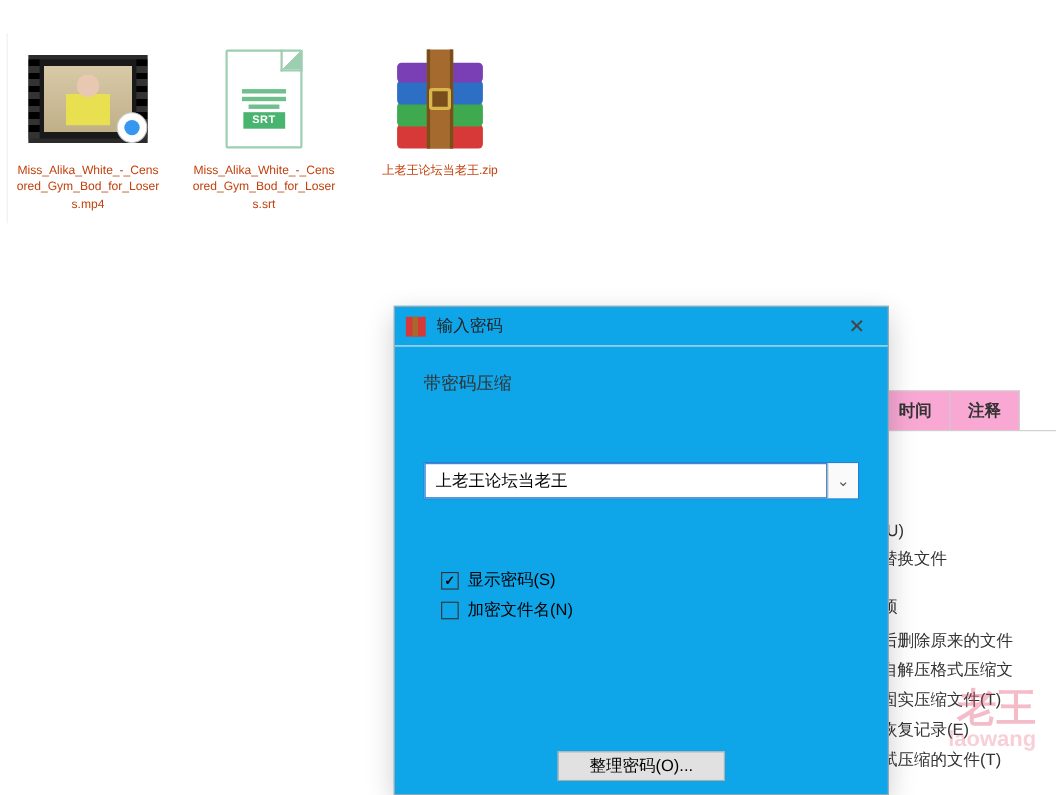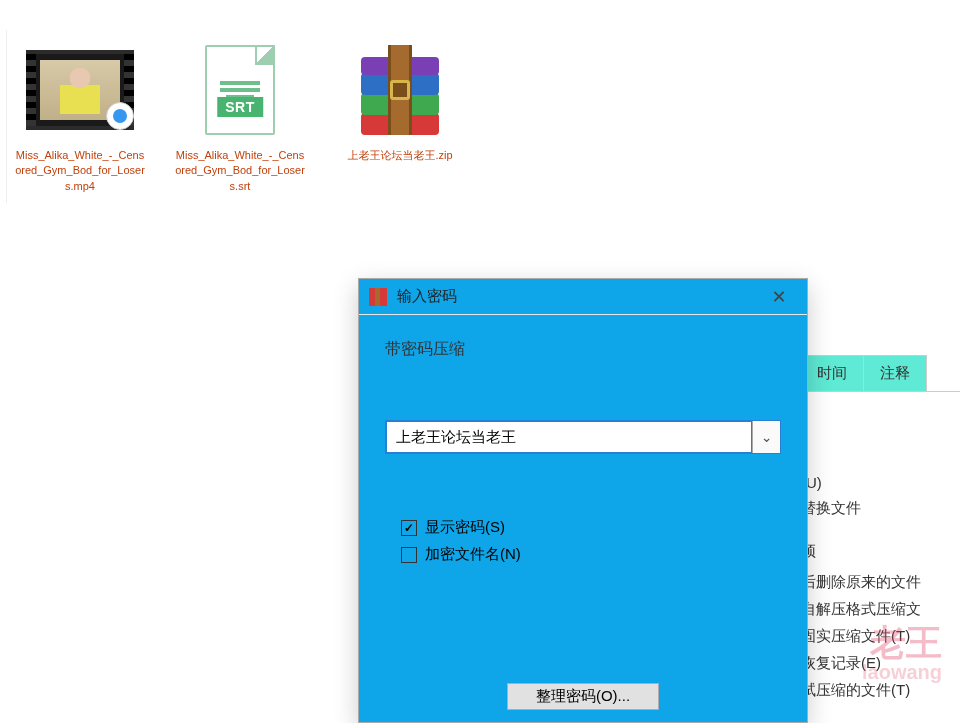--- a/index.html
+++ b/index.html
@@ -131,21 +131,21 @@
       border-bottom: 2px solid #9dceb0;
     }
     .srt-icon .line { width: 40px; height: 4px; background:#6fbf8d; }
     .srt-badge {
       position: absolute;
       bottom: 16px;
       left: 50%;
       transform: translateX(-50%);
       background: #49b46f;
       color: #fff;
-      font-size: 14px;
+      font-size: 10px;
       font-weight: bold;
       padding: 2px 8px;
       letter-spacing: 0.5px;
     }
 
     
     .zip-icon {
       width: 90px;
       height: 90px;
       position: relative;
@@ -186,21 +186,21 @@
       position: absolute;
       top: 355px;
       right: 0;
       width: 160px;
       height: 400px;
       border-left: 1px solid #e0e0e0;
       font-size: 15px;
       color: #333;
     }
     .right-panel .tabs { display:flex; border-bottom:1px solid #ccc; }
-    .right-panel .tab { padding:8px 16px; border:1px solid #ccc; border-bottom:none; background:#5eead4; margin-left:-1px;}
+    .right-panel .tab { padding:8px 16px; border:1px solid #ccc; border-bottom:none; background:#f9a8d4; margin-left:-1px;font-weight:bold;}
     .right-panel .opts { padding: 8px 0 0 0; }
     .right-panel .opt { padding: 4px 0; white-space:nowrap; }
     .right-panel .section-lbl { margin: 20px 0 8px 0; }
 
     
     .dialog {
       position: absolute;
       left: 358px;
       top: 278px;
       width: 450px;

